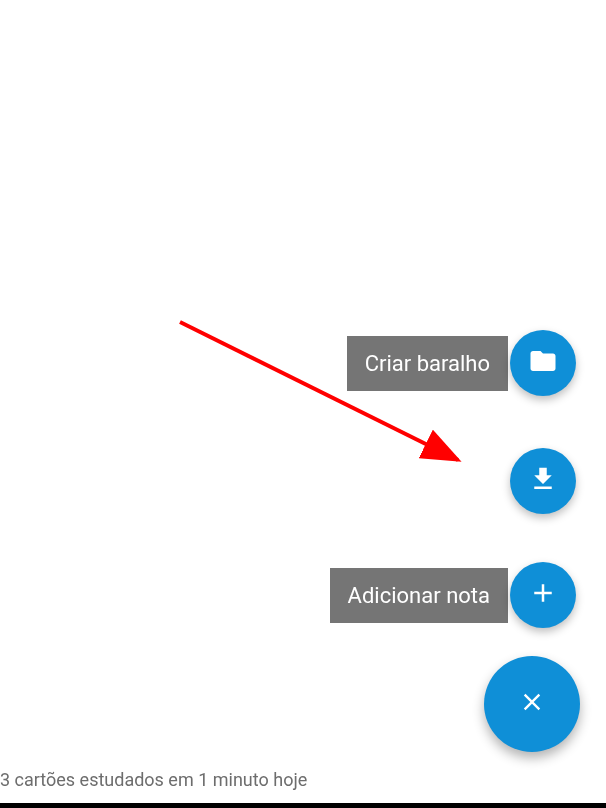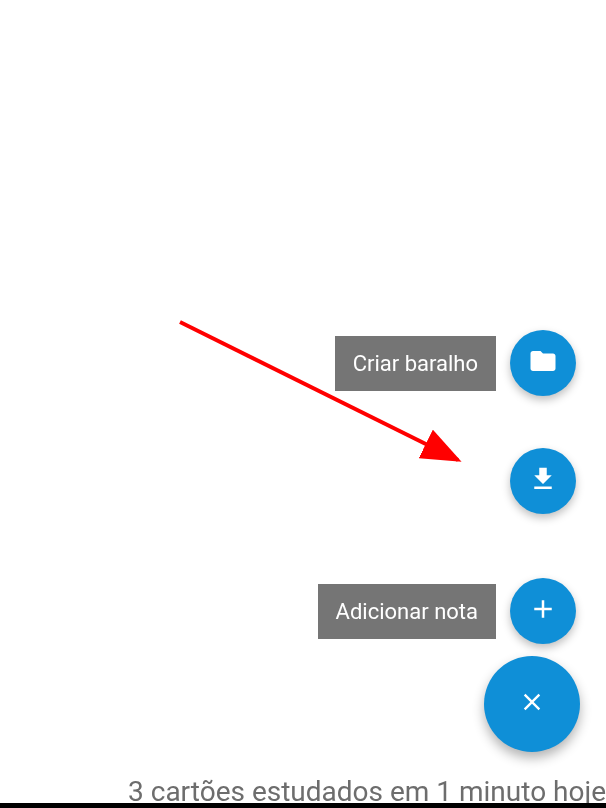--- a/index.html
+++ b/index.html
@@ -9,25 +9,25 @@
       background: #ffffff;
       position: relative;
       font-family: Roboto, Arial, sans-serif;
       overflow: hidden;
     }
     .fab-row {
       position: absolute;
       right: 30px;
       display: flex;
       align-items: center;
-      gap: 14px;
+      gap: 2px;
     }
     .fab-row-1 { top: 330px; }
     .fab-row-2 { top: 448px; }
-    .fab-row-3 { top: 578px; }
+    .fab-row-3 { top: 562px; }
     .fab-label {
       background: #757575;
       color: #ffffff;
       font-size: 22px;
       padding: 15px 18px;
       white-space: nowrap;
     }
     .fab-button {
       width: 66px;
       height: 66px;
@@ -49,26 +49,26 @@
       border-radius: 50%;
       background: #0f8fd7;
       display: flex;
       align-items: center;
       justify-content: center;
       box-shadow: 0 6px 12px rgba(0,0,0,0.3);
       cursor: pointer;
     }
     .status-text {
       position: absolute;
-      bottom: 0;
+      bottom: 18px;
       left: 0;
       right: 0;
-      text-align: right;
+      text-align: left;
       color: #6d6d6d;
-      font-size: 28px;
+      font-size: 18px;
     }
     .arrow-svg {
       position: absolute;
       top: 0;
       left: 0;
       pointer-events: none;
     }
     .bottom-bar {
       position: absolute;
       bottom: 0;

